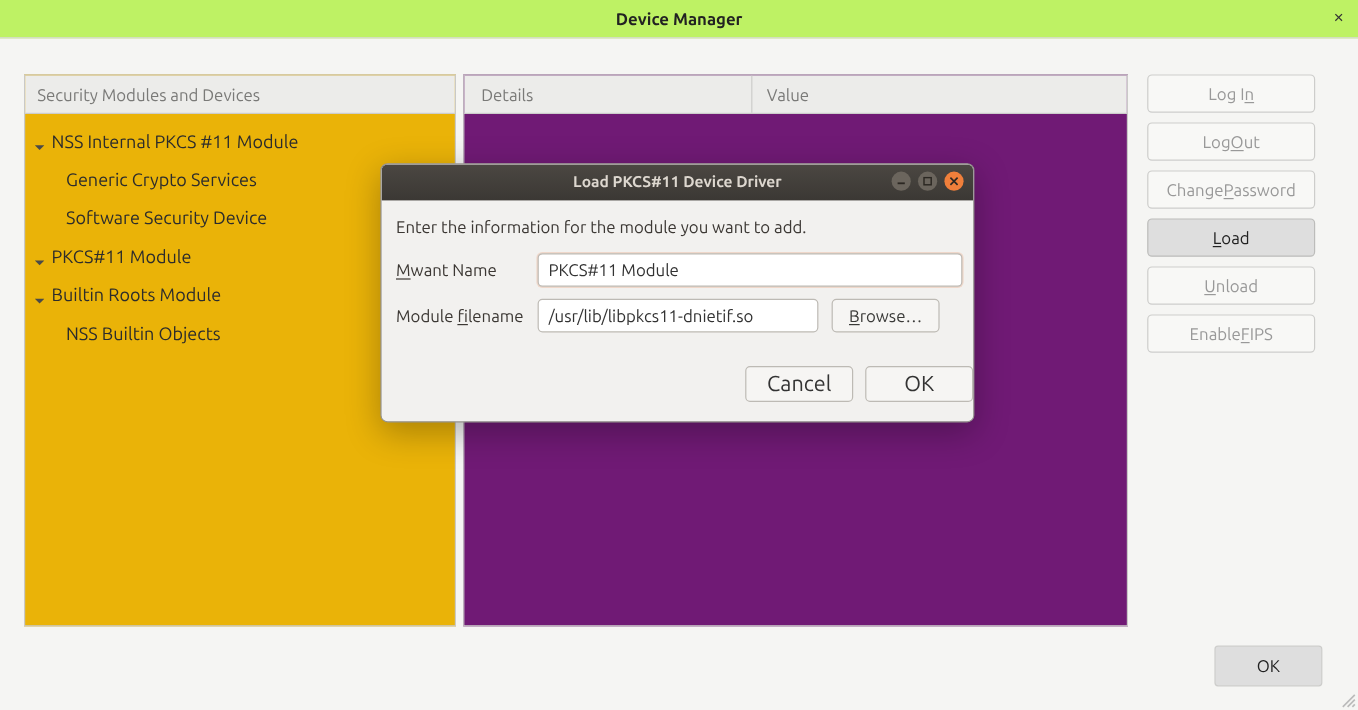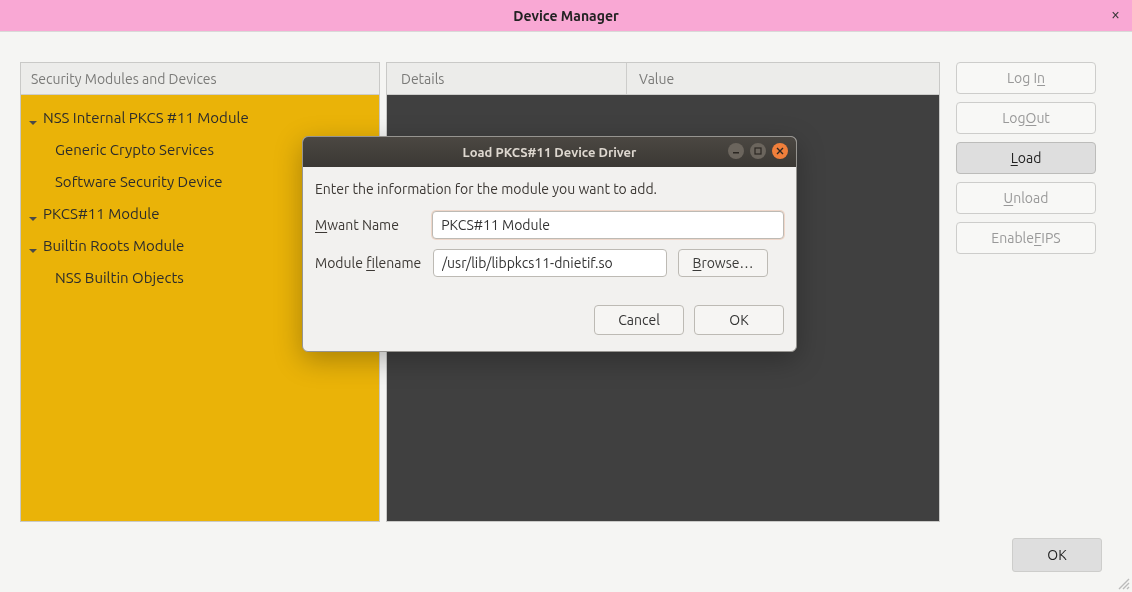--- a/index.html
+++ b/index.html
@@ -1,58 +1,58 @@
 <!DOCTYPE html>
 <html><head>
 <meta charset="utf-8">
 <style>
   * { box-sizing: border-box; margin: 0; padding: 0; }
   html, body { width: 1132px; height: 592px; font-family: Ubuntu, "Segoe UI", Arial, sans-serif; font-size: 14px; color: #3c3c3c; background: #f5f5f3; overflow: hidden; }
-  .titlebar { height: 32px; display: flex; align-items: center; justify-content: center; border-bottom: 1px solid #d9d9d7; position: relative; background: #f9a8d4; }
+  .titlebar { height: 32px; display: flex; align-items: center; justify-content: center; border-bottom: 1px solid #d9d9d7; position: relative; background: #bef264; }
   .titlebar .title { font-weight: 700; font-size: 14px; color: #222; }
   .titlebar .close { position: absolute; right: 12px; top: 6px; font-size: 16px; line-height: 1; color: #333; cursor: pointer; }
   .content { padding: 30px 20px 14px 20px; }
   .panels { display: flex; gap: 6px; }
   .tree-panel { width: 360px; height: 460px; border: 1px solid #c9c9c7; background: #eab308; }
-  .detail-panel { width: 554px; height: 460px; border: 1px solid #c9c9c7; background: #404040; }
+  .detail-panel { width: 554px; height: 460px; border: 1px solid #c9c9c7; background: #701a75; }
   .tree-header, .detail-header { height: 32px; background: #ececea; border-bottom: 1px solid #cdcdcb; display: flex; align-items: center; color: #7a7a78; font-size: 14px; }
   .tree-header { padding: 0 10px; }
   .detail-header .col1 { width: 240px; padding-left: 14px; border-right: 1px solid #cdcdcb; height: 100%; display: flex; align-items: center; }
   .detail-header .col2 { flex: 1; padding-left: 12px; }
   .tree-body { padding: 6px 0; }
   .tree-row { height: 32px; display: flex; align-items: center; padding-left: 8px; font-size: 15px; color: #2c2c2c; }
   .chev { display: inline-block; width: 8px; height: 8px; margin-right: 6px; position: relative; top: 0; }
   .chev svg { width: 8px; height: 8px; }
   .indent { padding-left: 34px; }
   .side-buttons { display: flex; flex-direction: column; gap: 8px; margin-left: 10px; width: 140px; }
   .btn { height: 32px; background: #f8f8f6; border: 1px solid #cdcdcb; border-radius: 4px; display: flex; align-items: center; justify-content: center; font-size: 14px; color: #444; cursor: pointer; }
   .btn.selected { background: #dedede; border-color: #bcbcba; color: #222; }
   .btn.disabled { color: #999; }
   .underline-char { text-decoration: underline; text-underline-offset: 2px; }
   .bottom-bar { display: flex; justify-content: flex-end; padding-top: 16px; padding-right: 10px; }
   .ok-bottom { width: 90px; height: 34px; background: #dedede; border: 1px solid #cdcdcb; border-radius: 3px; display: flex; align-items: center; justify-content: center; font-size: 14px; color: #222; cursor: pointer; }
 
   
-  .modal { position: absolute; left: 302px; top: 136px; width: 495px; background: #f2f1ef; border: 1px solid #969490; border-radius: 6px; box-shadow: 0 8px 28px rgba(0,0,0,.28); overflow: hidden; }
+  .modal { position: absolute; left: 317px; top: 136px; width: 495px; background: #f2f1ef; border: 1px solid #969490; border-radius: 6px; box-shadow: 0 8px 28px rgba(0,0,0,.28); overflow: hidden; }
   .modal-titlebar { height: 30px; background: linear-gradient(#4b4742, #3b3834); display: flex; align-items: center; justify-content: center; position: relative; color: #ddd7cf; font-weight: 600; font-size: 13px; }
   .win-controls { position: absolute; right: 8px; top: 6px; display: flex; gap: 6px; }
   .win-btn { width: 16px; height: 16px; border-radius: 50%; display: flex; align-items: center; justify-content: center; font-size: 9px; color: #2b2722; }
   .win-min { background: #6b655d; }
   .win-max { background: #6b655d; }
   .win-close { background: #f07f3b; }
-  .modal-body { padding: 14px 12px 16px 12px; }
+  .modal-body { padding: 14px 0 16px 12px; }
   .modal-msg { font-size: 14px; color: #3c3834; margin-bottom: 14px; }
   .form-row { display: flex; align-items: center; margin-bottom: 10px; }
   .form-label { width: 118px; font-size: 14px; color: #3c3834; }
   input[type=text] { height: 28px; border: 1px solid #bdbab4; border-radius: 4px; padding: 0 8px; font-family: inherit; font-size: 14px; color: #333; background: #fff; outline: none; }
   .name-input { width: 354px; border-color: #e88b5b; box-shadow: 0 0 0 1px rgba(232,139,91,.25); }
   .fname-input { width: 234px; }
   .browse-btn { margin-left: 11px; height: 28px; width: 90px; background: #f6f5f3; border: 1px solid #bdbab4; border-radius: 4px; font-size: 14px; color: #3a3a38; display: flex; align-items: center; justify-content: center; cursor: pointer; }
   .modal-actions { display: flex; justify-content: flex-end; gap: 10px; margin-top: 28px; }
-  .modal-btn { height: 30px; width: 90px; background: #f6f5f3; border: 1px solid #bdbab4; border-radius: 4px; font-size: 14px; color: #333; display: flex; align-items: center; justify-content: center; cursor: pointer; }
+  .modal-btn { height: 30px; width: 90px; background: #f6f5f3; border: 1px solid #bdbab4; border-radius: 4px; font-size: 18px; color: #333; display: flex; align-items: center; justify-content: center; cursor: pointer; }
 
   .resize-grip { position: absolute; right: 2px; bottom: 2px; width: 14px; height: 14px; color: #bbb; }
 </style>
 </head>
 <body>
 
 <div class="titlebar">
   <span class="title">Device Manager</span>
   <span class="close">×</span>
 </div>
@@ -103,20 +103,25 @@
     <div class="side-buttons">
       <div class="btn disabled">
         <span>Log I</span>
           <span class="underline-char">n</span>
           <span></span>
       </div>
       <div class="btn disabled">
         <span>Log </span>
           <span class="underline-char">O</span>
           <span>ut</span>
+      </div>
+      <div class="btn disabled">
+        <span>Change </span>
+          <span class="underline-char">P</span>
+          <span>assword</span>
       </div>
       <div class="btn selected">
         <span></span>
           <span class="underline-char">L</span>
           <span>oad</span>
       </div>
       <div class="btn disabled">
         <span></span>
           <span class="underline-char">U</span>
           <span>nload</span>

